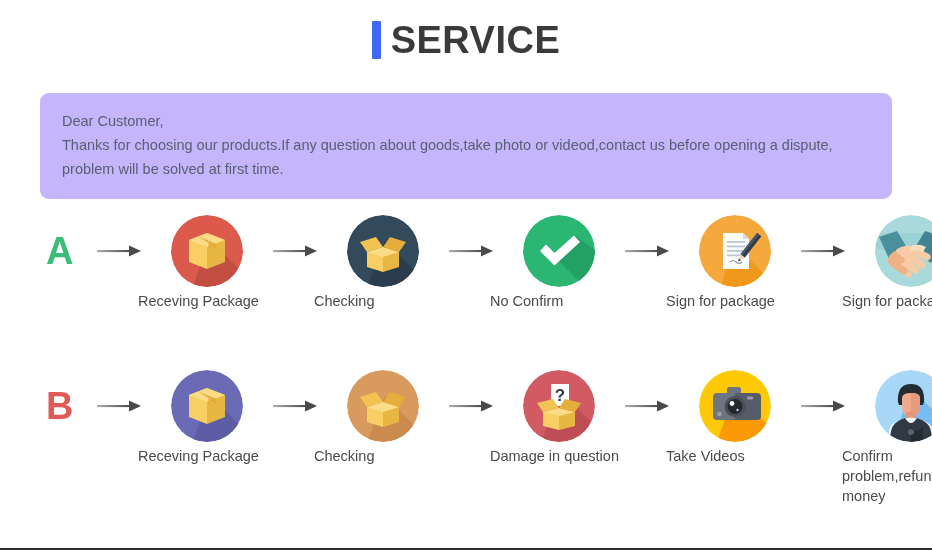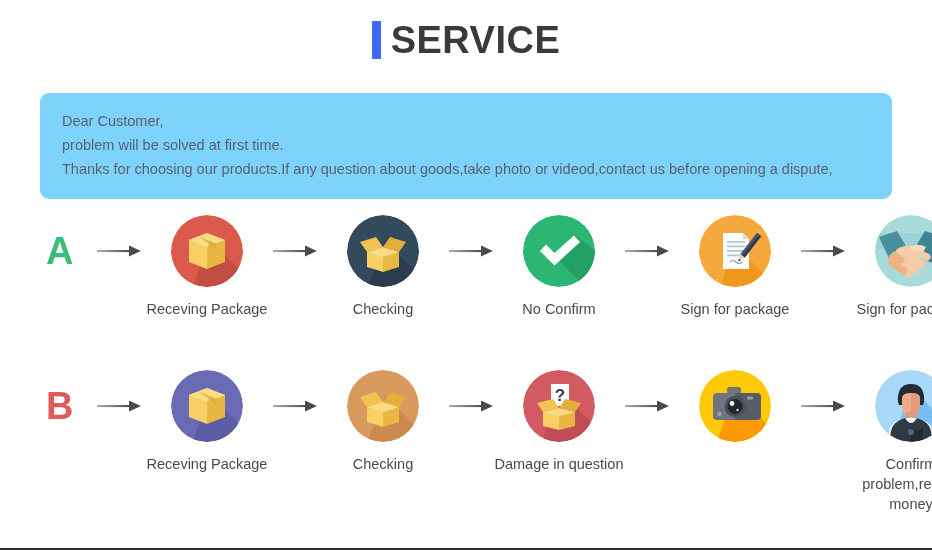--- a/index.html
+++ b/index.html
@@ -42,21 +42,21 @@
     line-height: 1;
   }
 
   
   .notice {
     position: absolute;
     left: 40px;
     top: 93px;
     width: 852px;
     box-sizing: border-box;
-    background: #7dd3fc;
+    background: #c4b5fd;
     border-radius: 9px;
     padding: 16px 22px 18px 22px;
   }
   .notice-line {
     font-size: 14.5px;
     line-height: 24px;
     color: #5a6072;
     white-space: nowrap;
   }
 
@@ -104,40 +104,40 @@
   .circle {
     width: 72px;
     height: 72px;
     border-radius: 50%;
     position: relative;
     overflow: hidden;
     margin-top: 10px;
   }
   .circle svg { display: block; }
   .step-label {
-    margin-top: 12px;
+    margin-top: 4px;
     font-size: 14.5px;
     line-height: 20px;
     color: #4a4a4a;
-    text-align: center;
+    text-align: left;
     width: 138px;
   }
 </style>
 </head>
 <body>
 
 <div class="title-wrap">
   <div class="title-bar"></div>
   <div class="title-text">SERVICE</div>
 </div>
 
 <div class="notice">
   <div class="notice-line">Dear Customer,</div>
+  <div class="notice-line">Thanks for choosing our products.If any question about goods,take photo or videod,contact us before opening a dispute,</div>
   <div class="notice-line">problem will be solved at first time.</div>
-  <div class="notice-line">Thanks for choosing our products.If any question about goods,take photo or videod,contact us before opening a dispute,</div>
 </div>
 
 <div class="rows">
   <div class="flow-row" id="row-a">
       <div class="row-letter" style="color: rgb(59, 189, 121);">A</div>
       <div class="arrow">
         <svg width="46" height="16" viewBox="0 0 46 16">
     <defs>
             <linearGradient id="ag_4a4a4a" x1="0" y1="0" x2="1" y2="0">
       <stop offset="0" stop-color="#4a4a4a" stop-opacity="0.45"></stop>
@@ -428,20 +428,21 @@
           <path d="M36 23 L58 23 a4 4 0 0 1 4 4 L62 46 a4 4 0 0 1 -4 4 L36 50 Z" fill="#565c68"></path>
           <circle cx="36" cy="36.5" r="10.5" fill="#4a505b"></circle>
           <circle cx="36" cy="36.5" r="7.5" fill="#23272e"></circle>
           <circle cx="33" cy="33.5" r="2.4" fill="#ffffff"></circle>
           <circle cx="38.5" cy="40" r="1.2" fill="#ffffff" opacity="0.8"></circle>
           <circle cx="20.5" cy="44" r="2.3" fill="#9aa0aa"></circle>
           <rect x="48" y="26.5" width="6" height="3" rx="1" fill="#9aa0aa"></rect>
         </g>
           </svg>
         </div>
+        <div class="step-label">Take Videos</div>
       </div>
       <div class="arrow">
         <svg width="46" height="16" viewBox="0 0 46 16">
     <defs>
             <linearGradient id="ag_4a4a4a" x1="0" y1="0" x2="1" y2="0">
       <stop offset="0" stop-color="#4a4a4a" stop-opacity="0.45"></stop>
       <stop offset="1" stop-color="#4a4a4a" stop-opacity="1"></stop>
     </linearGradient>
           </defs>
     <rect x="1" y="7" width="34" height="2.1" fill="url(#ag_4a4a4a)"></rect>

